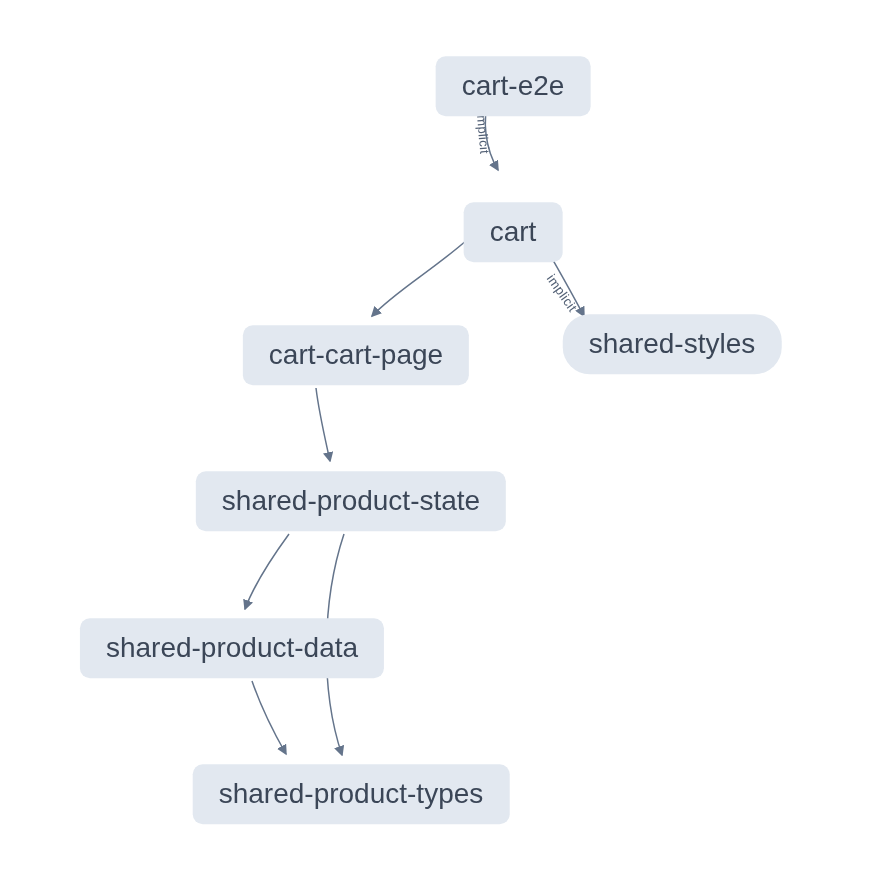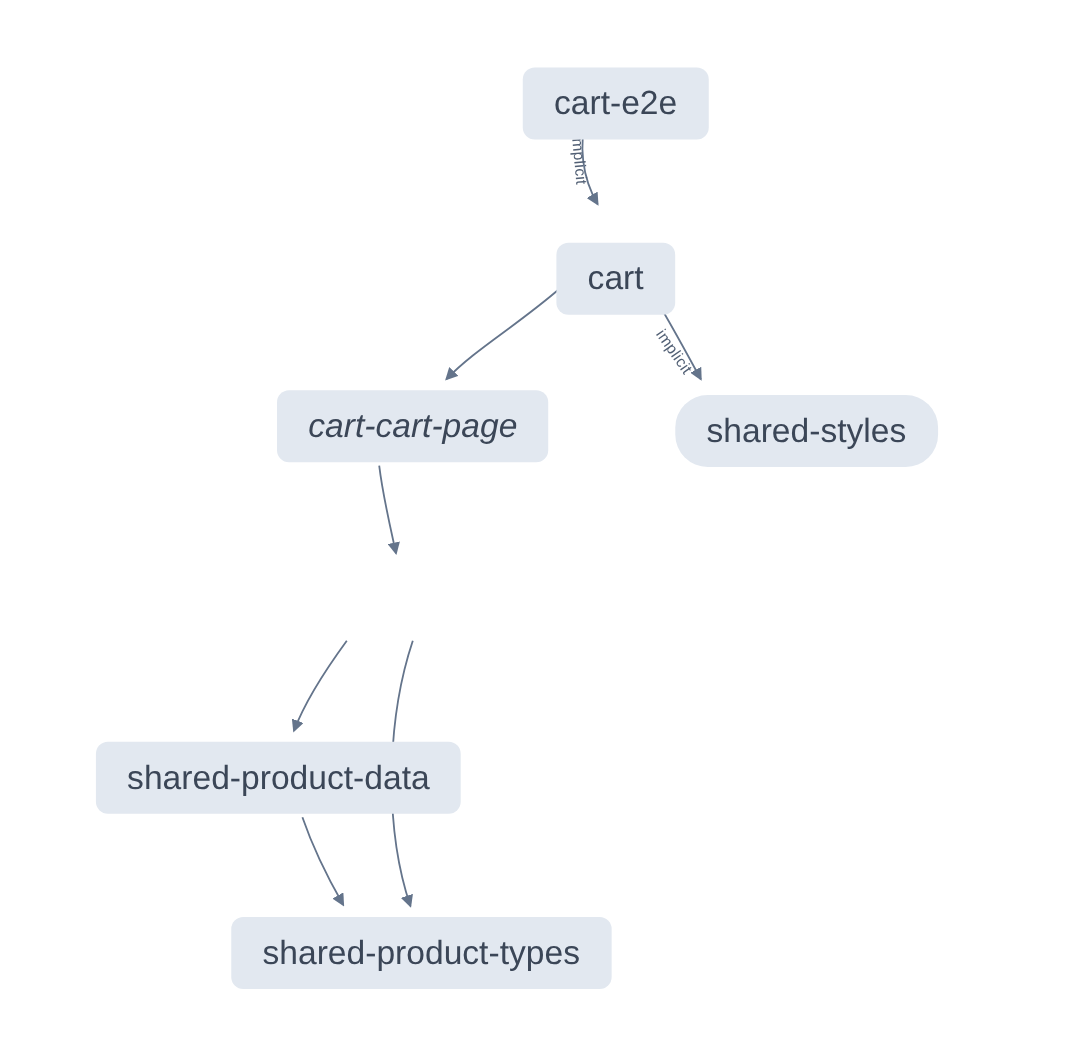--- a/index.html
+++ b/index.html
@@ -69,18 +69,19 @@
         <text x="562" y="293" transform="rotate(55 562 293)" class="edge-label">implicit</text>
         <path d="M316,388 C319,413 325,438 330,461" class="edge" marker-end="url(#arrowhead)"></path>
         <path d="M289,534 C270,560 254,585 245,609" class="edge" marker-end="url(#arrowhead)"></path>
         <path d="M344,534 C322,600 320,690 342,755" class="edge" marker-end="url(#arrowhead)"></path>
         <path d="M252,681 C262,710 274,733 286,754" class="edge" marker-end="url(#arrowhead)"></path>
       </g>
   </svg>
   <div id="node-layer">
       <div class="node" style="left: 513px; top: 62px; margin-top: 24px;">cart-e2e</div>
       <div class="node" style="left: 513px; top: 208px; margin-top: 24px;">cart</div>
-      <div class="node" style="left: 344px; top: 355px; font-style: italic;">cart-cart-page</div>
-      <div class="node" style="left: 672px; top: 359px; border-radius: 27px;">shared-styles</div>
+      <div class="node" style="left: 356px; top: 355px;">cart-cart-page</div>
+      <div class="node" style="left: 672px; top: 344px; border-radius: 27px;">shared-styles</div>
+      <div class="node" style="left: 351px; top: 501px;">shared-product-state</div>
       <div class="node" style="left: 351px; top: 794px;">shared-product-types</div>
       <div class="node" style="left: 232px; top: 648px;">shared-product-data</div>
     </div>
 </div>
 
 </body></html>

